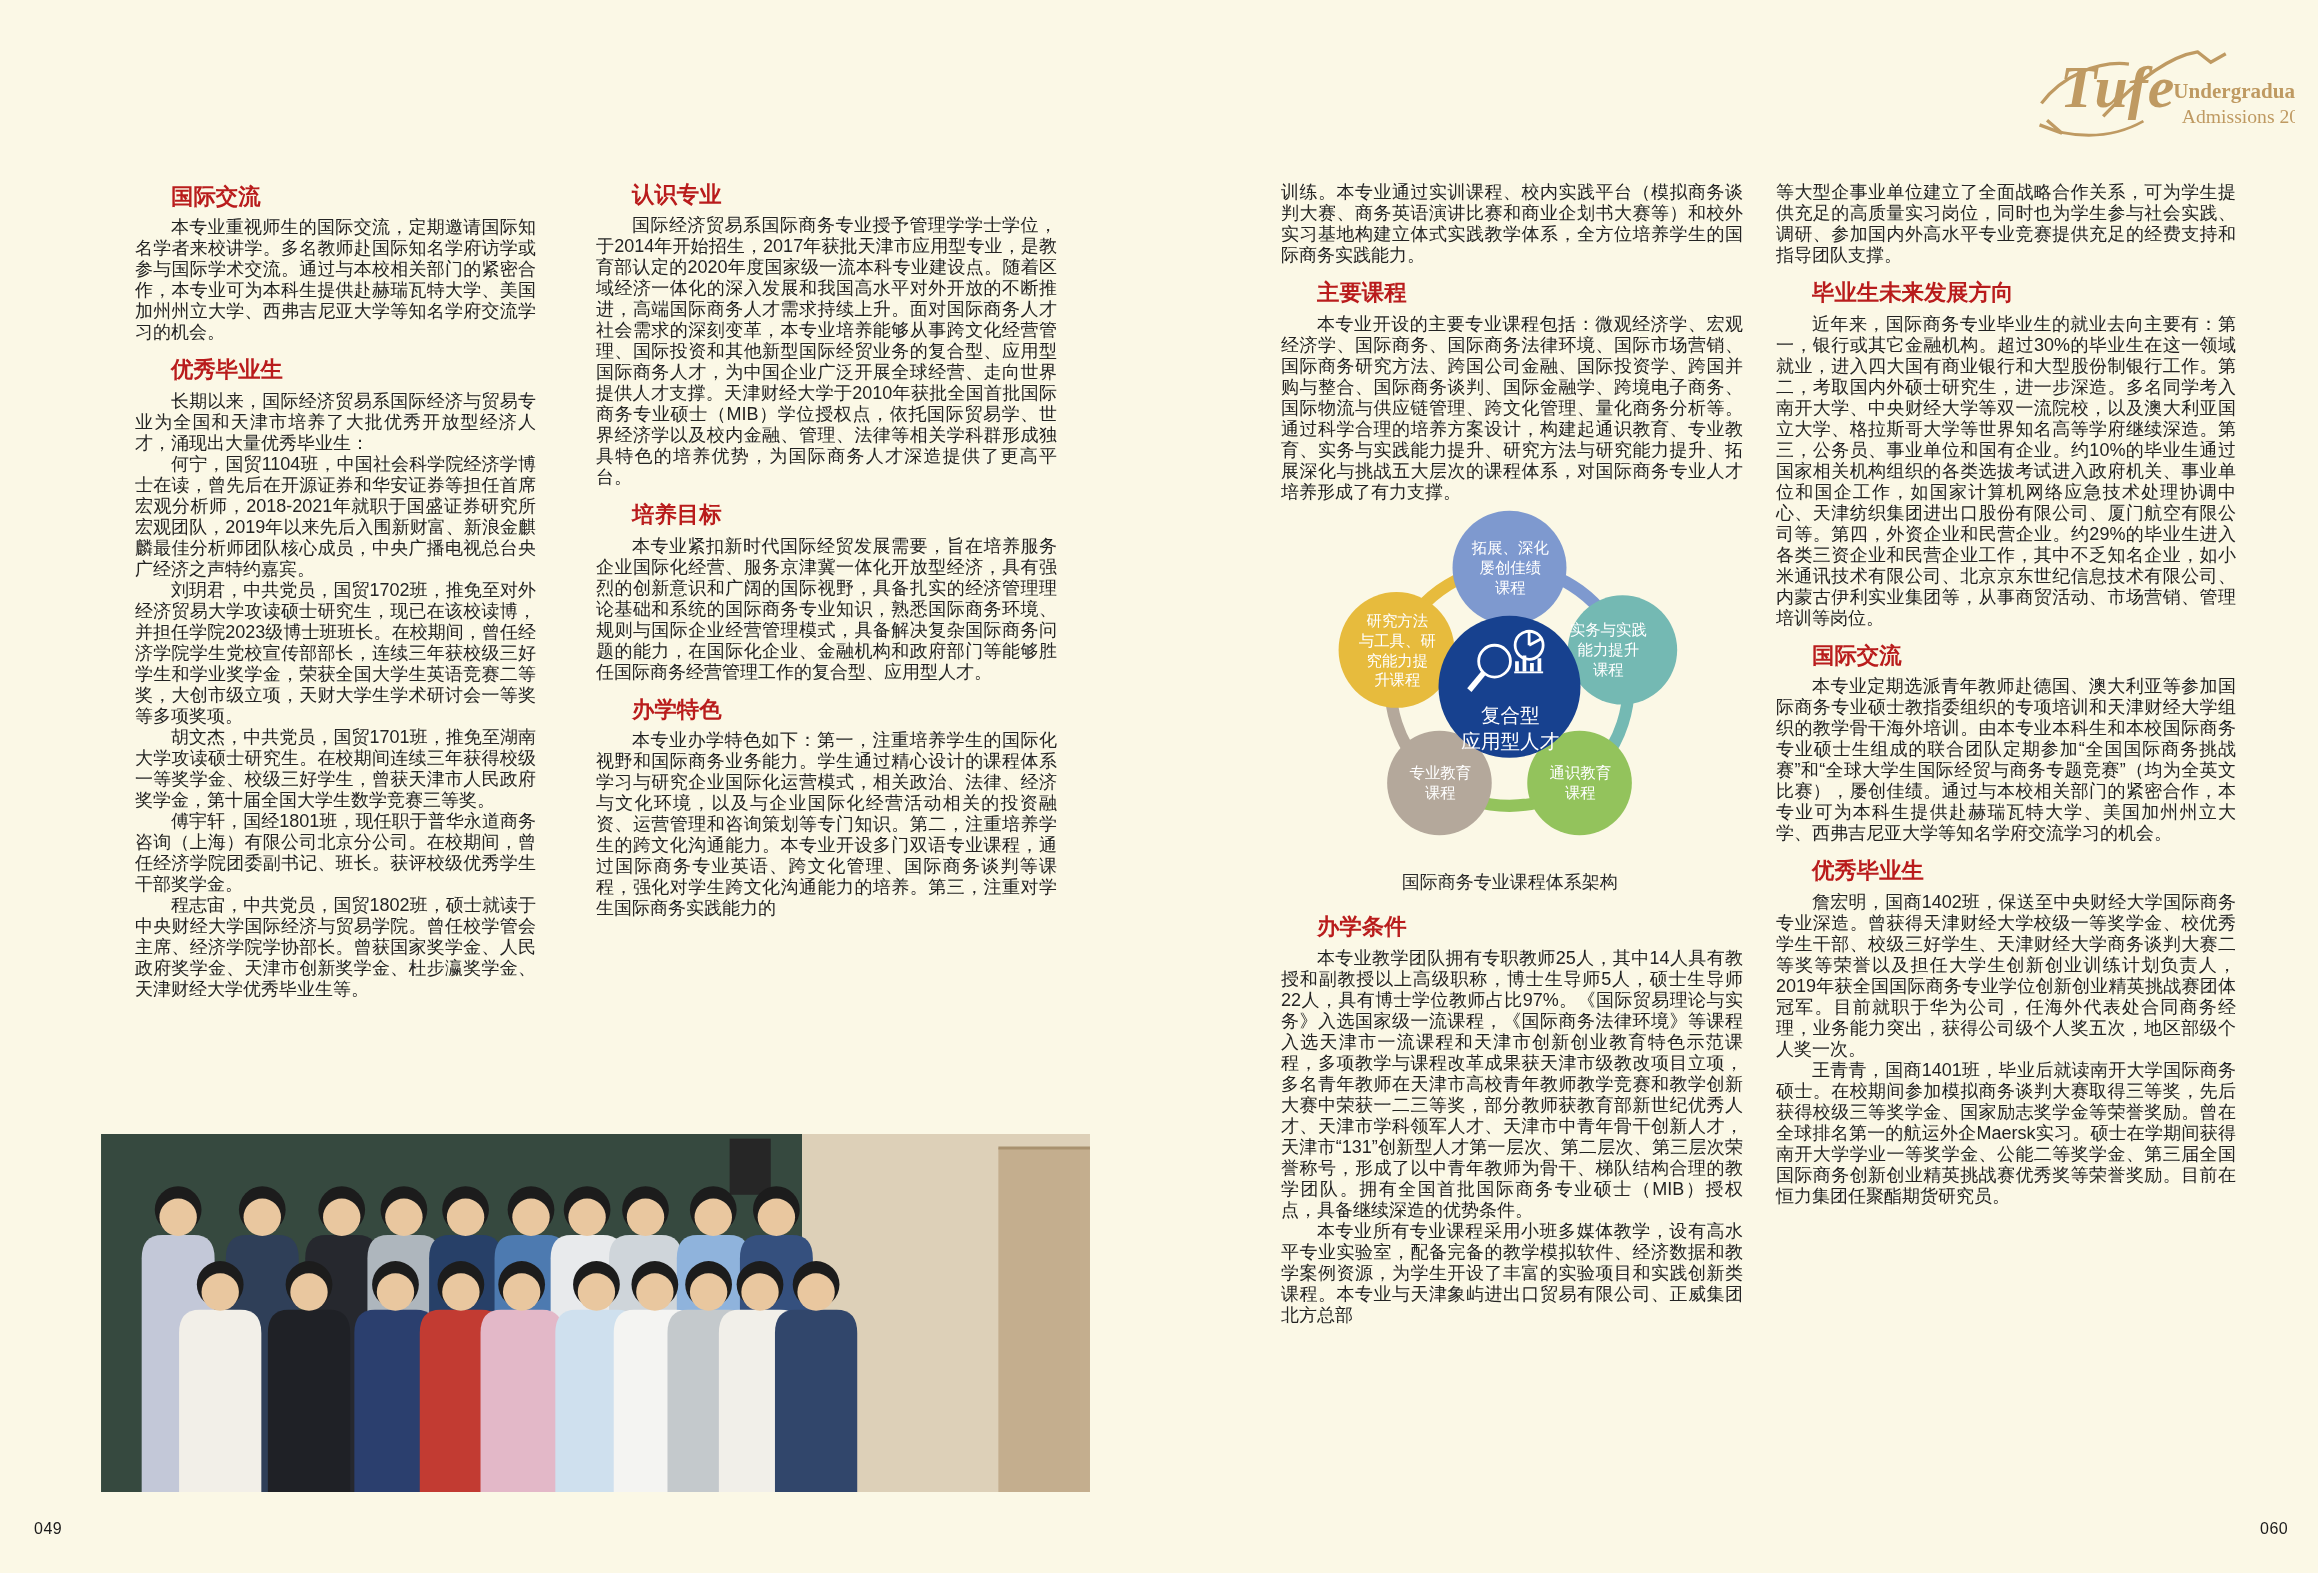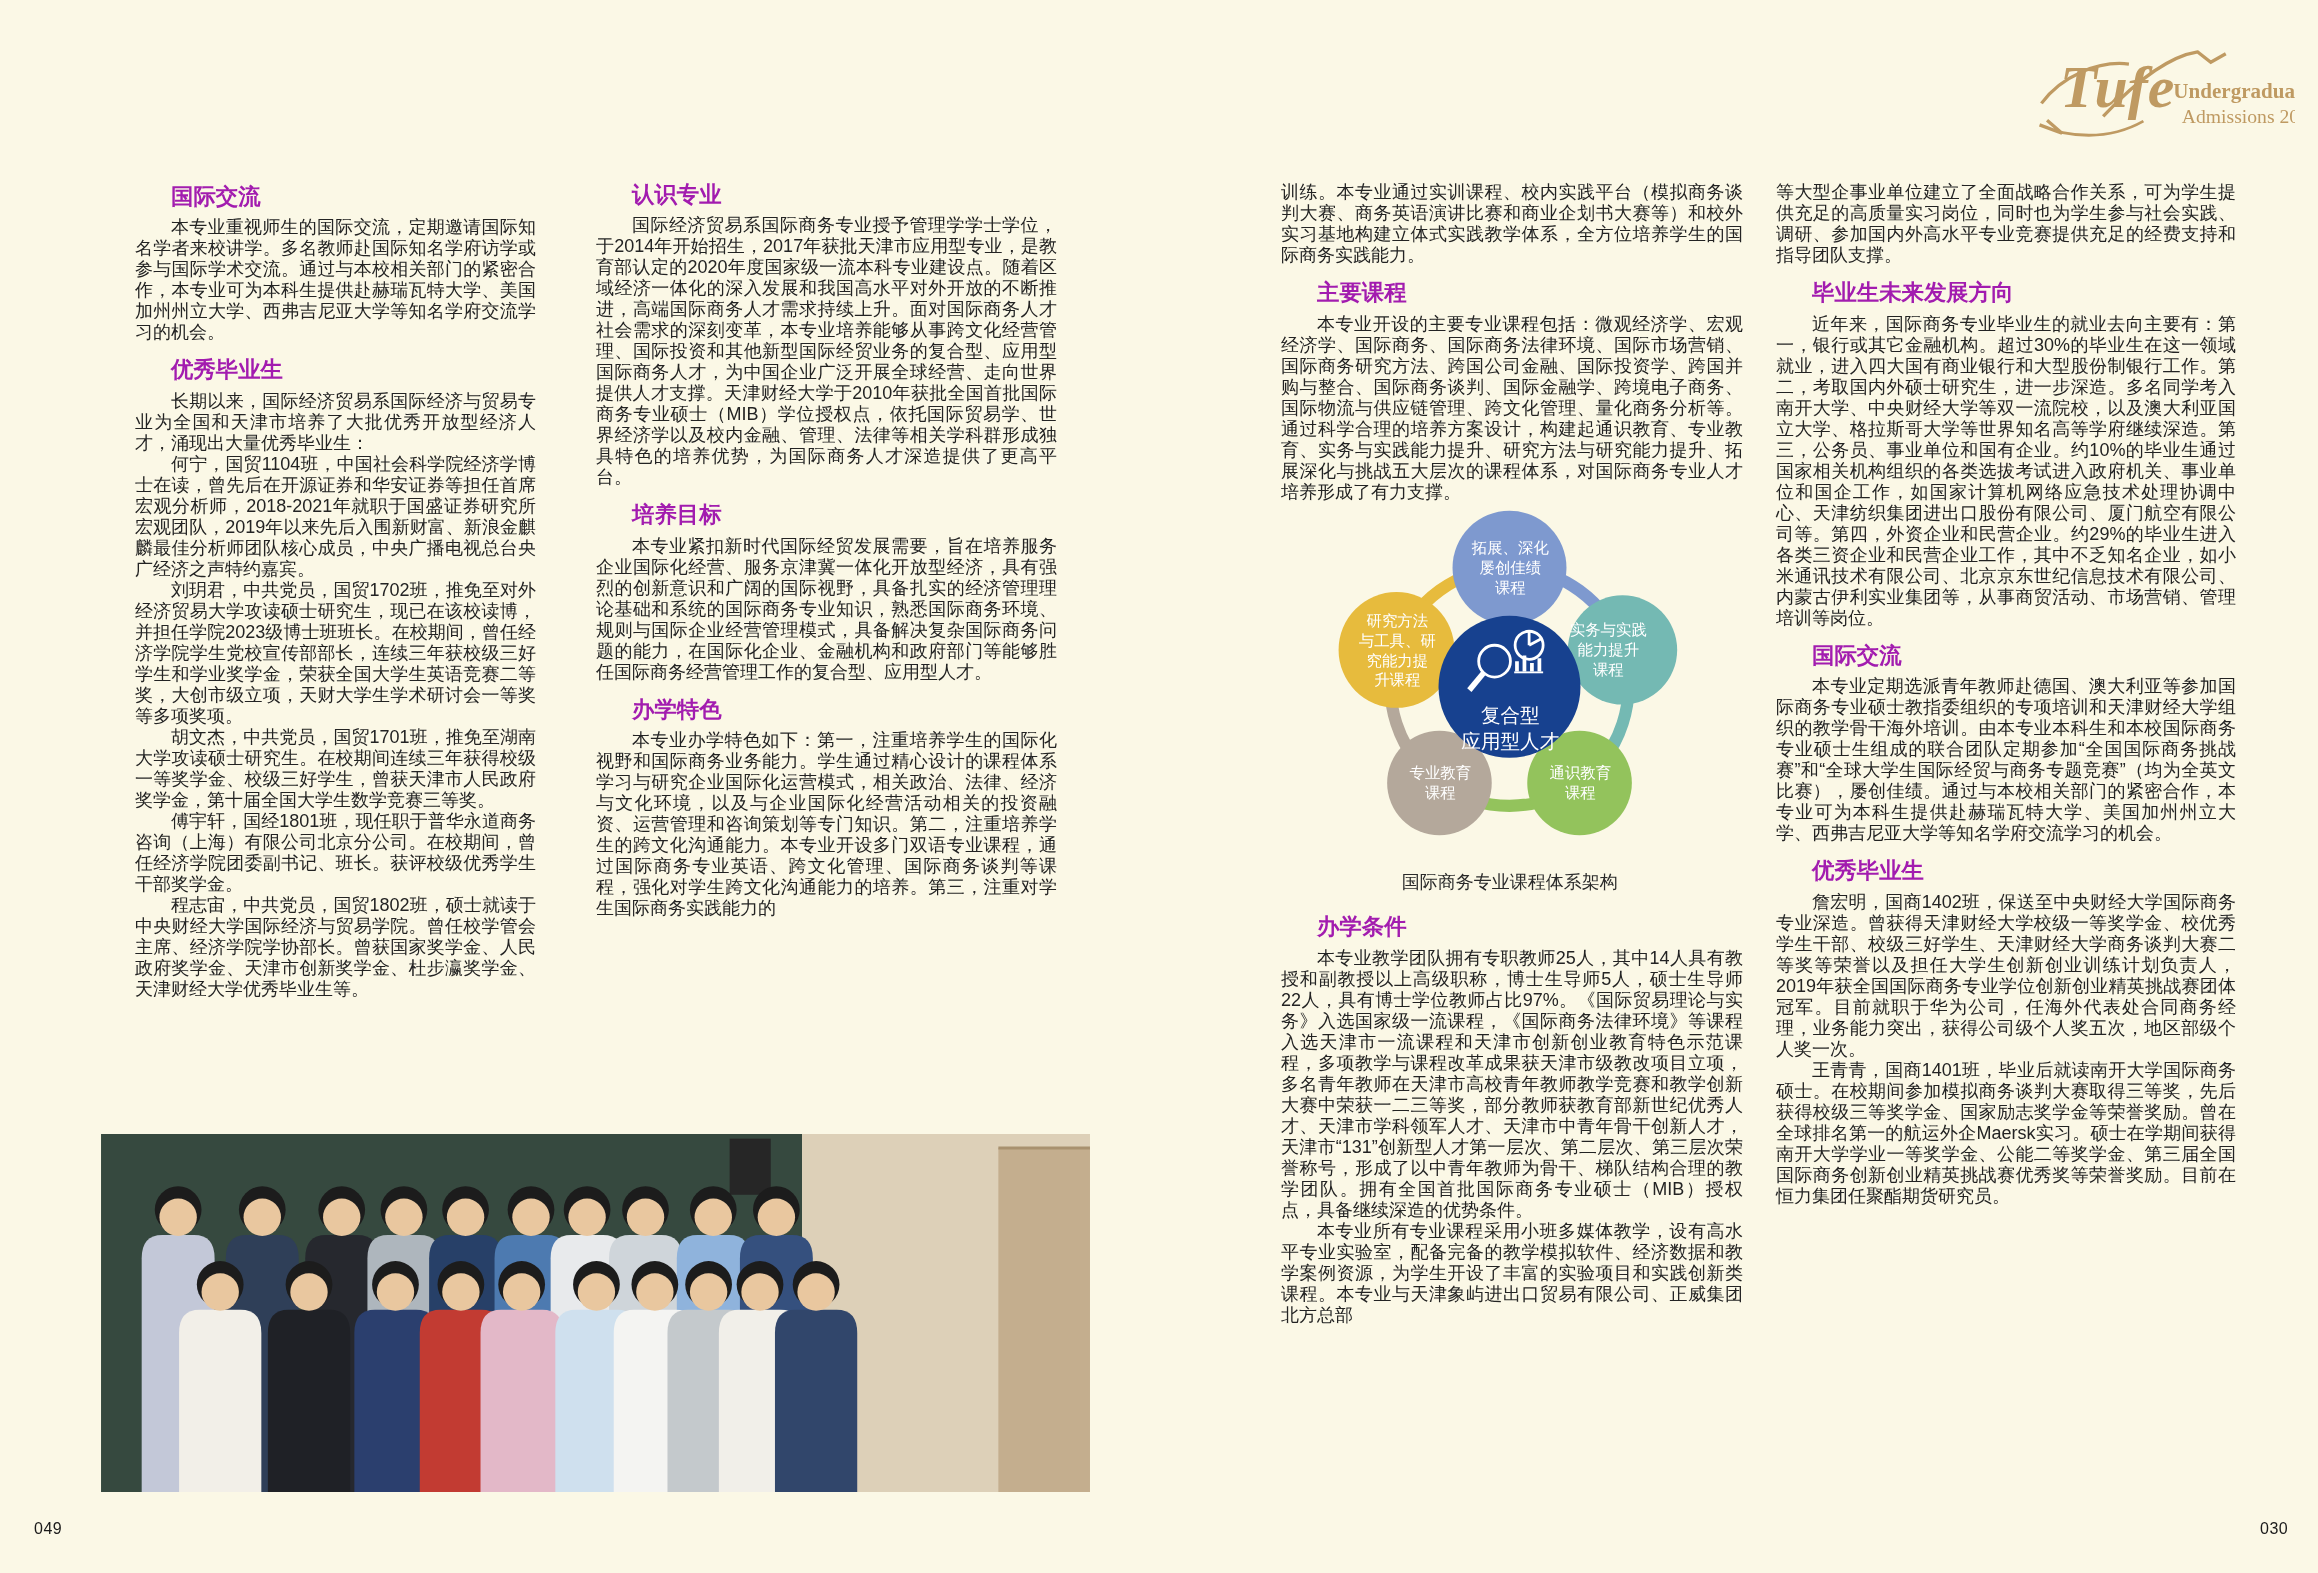--- a/index.html
+++ b/index.html
@@ -10,21 +10,21 @@
     color:#232323;
   }
   .col{position:absolute;top:182px;}
   #col1{left:135px;width:401px;}
   #col2{left:596px;width:461px;top:180px;}
   #col3{left:1281px;width:462px;}
   #col4{left:1776px;width:460px;}
   .p{font-size:18px;line-height:21px;text-align:justify;text-indent:2em;margin:0;}
   .p.cont{text-indent:0;}
   h3.sec{
-    color:#a21caf;font-size:22.4px;line-height:26px;font-weight:700;
+    color:#b91c1c;font-size:22.4px;line-height:26px;font-weight:700;
     margin:14px 0 7.5px 36px;
   }
   h3.sec.first{margin-top:1.9px;}
   
   .banner{
     position:relative;height:37px;background:#d8ccb6;
     box-shadow:0 0 0 0.9px #e4ddcb;
     margin-bottom:12px;
   }
   .banner .blue{
@@ -270,14 +270,14 @@
         <g>
           <path d="M1442 766 L1442 426 Q1442 376 1486 376 L1574 376 Q1618 376 1618 426 L1618 766 Z" fill="#31466b"></path>
           <circle cx="1530" cy="322" r="50" fill="#1c1c1c"></circle>
           <circle cx="1530" cy="338" r="40" fill="#e9c79f"></circle>
         </g>
       </g>
   </svg>
 </div>
 
 <div class="pagenum" id="pn-left">049</div>
-<div class="pagenum" id="pn-right">030</div>
+<div class="pagenum" id="pn-right">060</div>
 
 
 </body></html>

